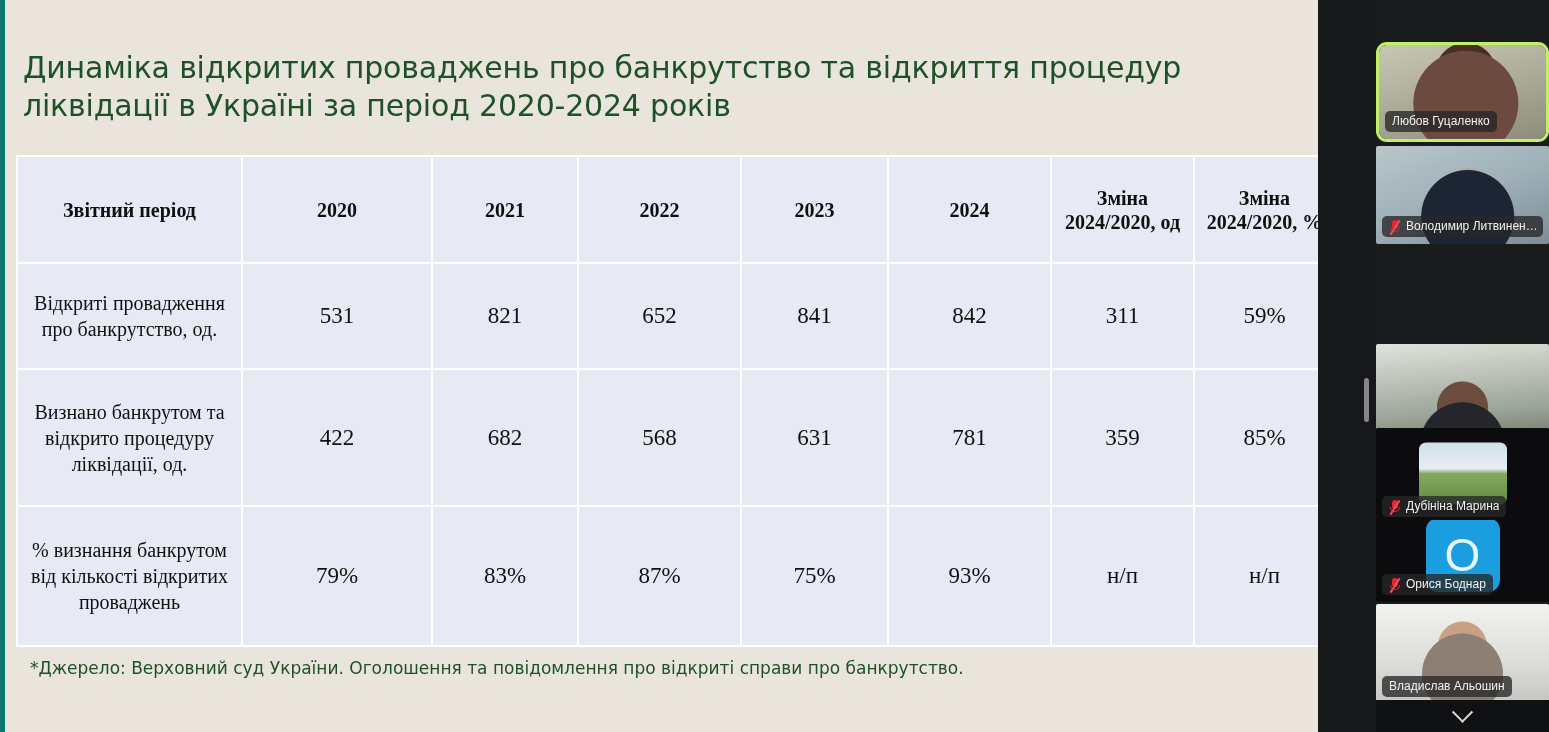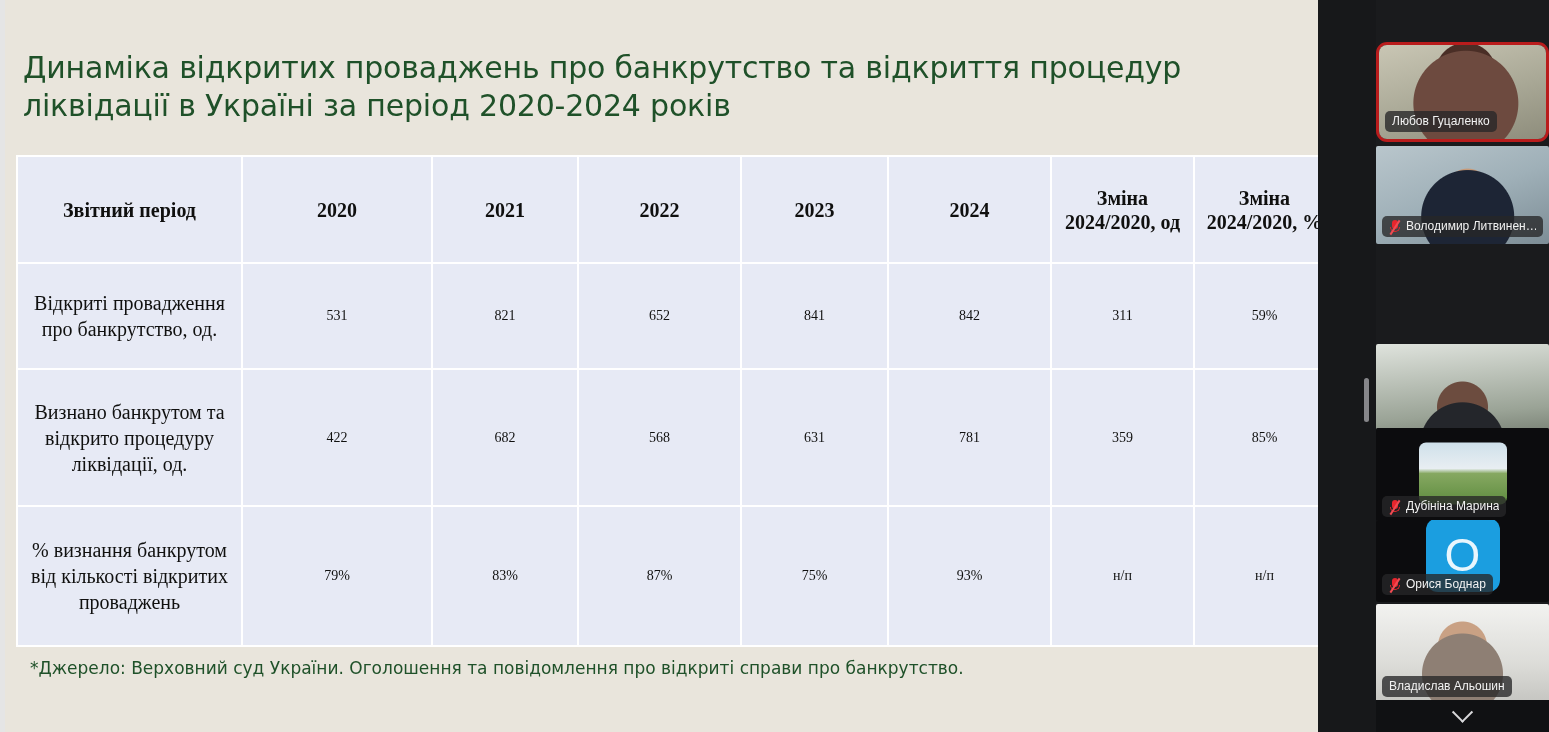--- a/index.html
+++ b/index.html
@@ -19,21 +19,21 @@
     height: 732px;
     background: #17181a;
   }
 
   
   #stage {
     position: absolute;
     left: 0; top: 0;
     width: 1318px;
     height: 732px;
-    background: #e5e5e5;
+    background: #0f766e;
     overflow: hidden;
   }
 
   #slide {
     position: absolute;
     left: 5px;
     top: 0;
     width: 1360px;          
     height: 732px;
     background: #e9e5dc;
@@ -75,21 +75,21 @@
 
   #tbl thead th {
     height: 107px;
     font-size: 20px;
     font-weight: bold;
     line-height: 24px;
     padding: 2px 4px;
   }
 
   #tbl tbody td {
-    font-size: 14px;
+    font-size: 23px;
     font-weight: normal;
   }
 
   #tbl tbody td.rowlabel {
     font-size: 20px;
     line-height: 26px;
     padding: 4px 0;
   }
 
   tr.r1 td { height: 106px; }
@@ -138,21 +138,21 @@
   .tile {
     position: absolute;
     left: 0;
     width: 173px;
     border-radius: 2px;
     overflow: hidden;
     background: #232427;
   }
 
   .tile.active {
-    border: 3px solid #b91c1c;
+    border: 3px solid #bef264;
     border-radius: 11px;
   }
 
   .tile-video {
     position: absolute;
     inset: 0;
     background: #2a2b2e;
   }
 
   

